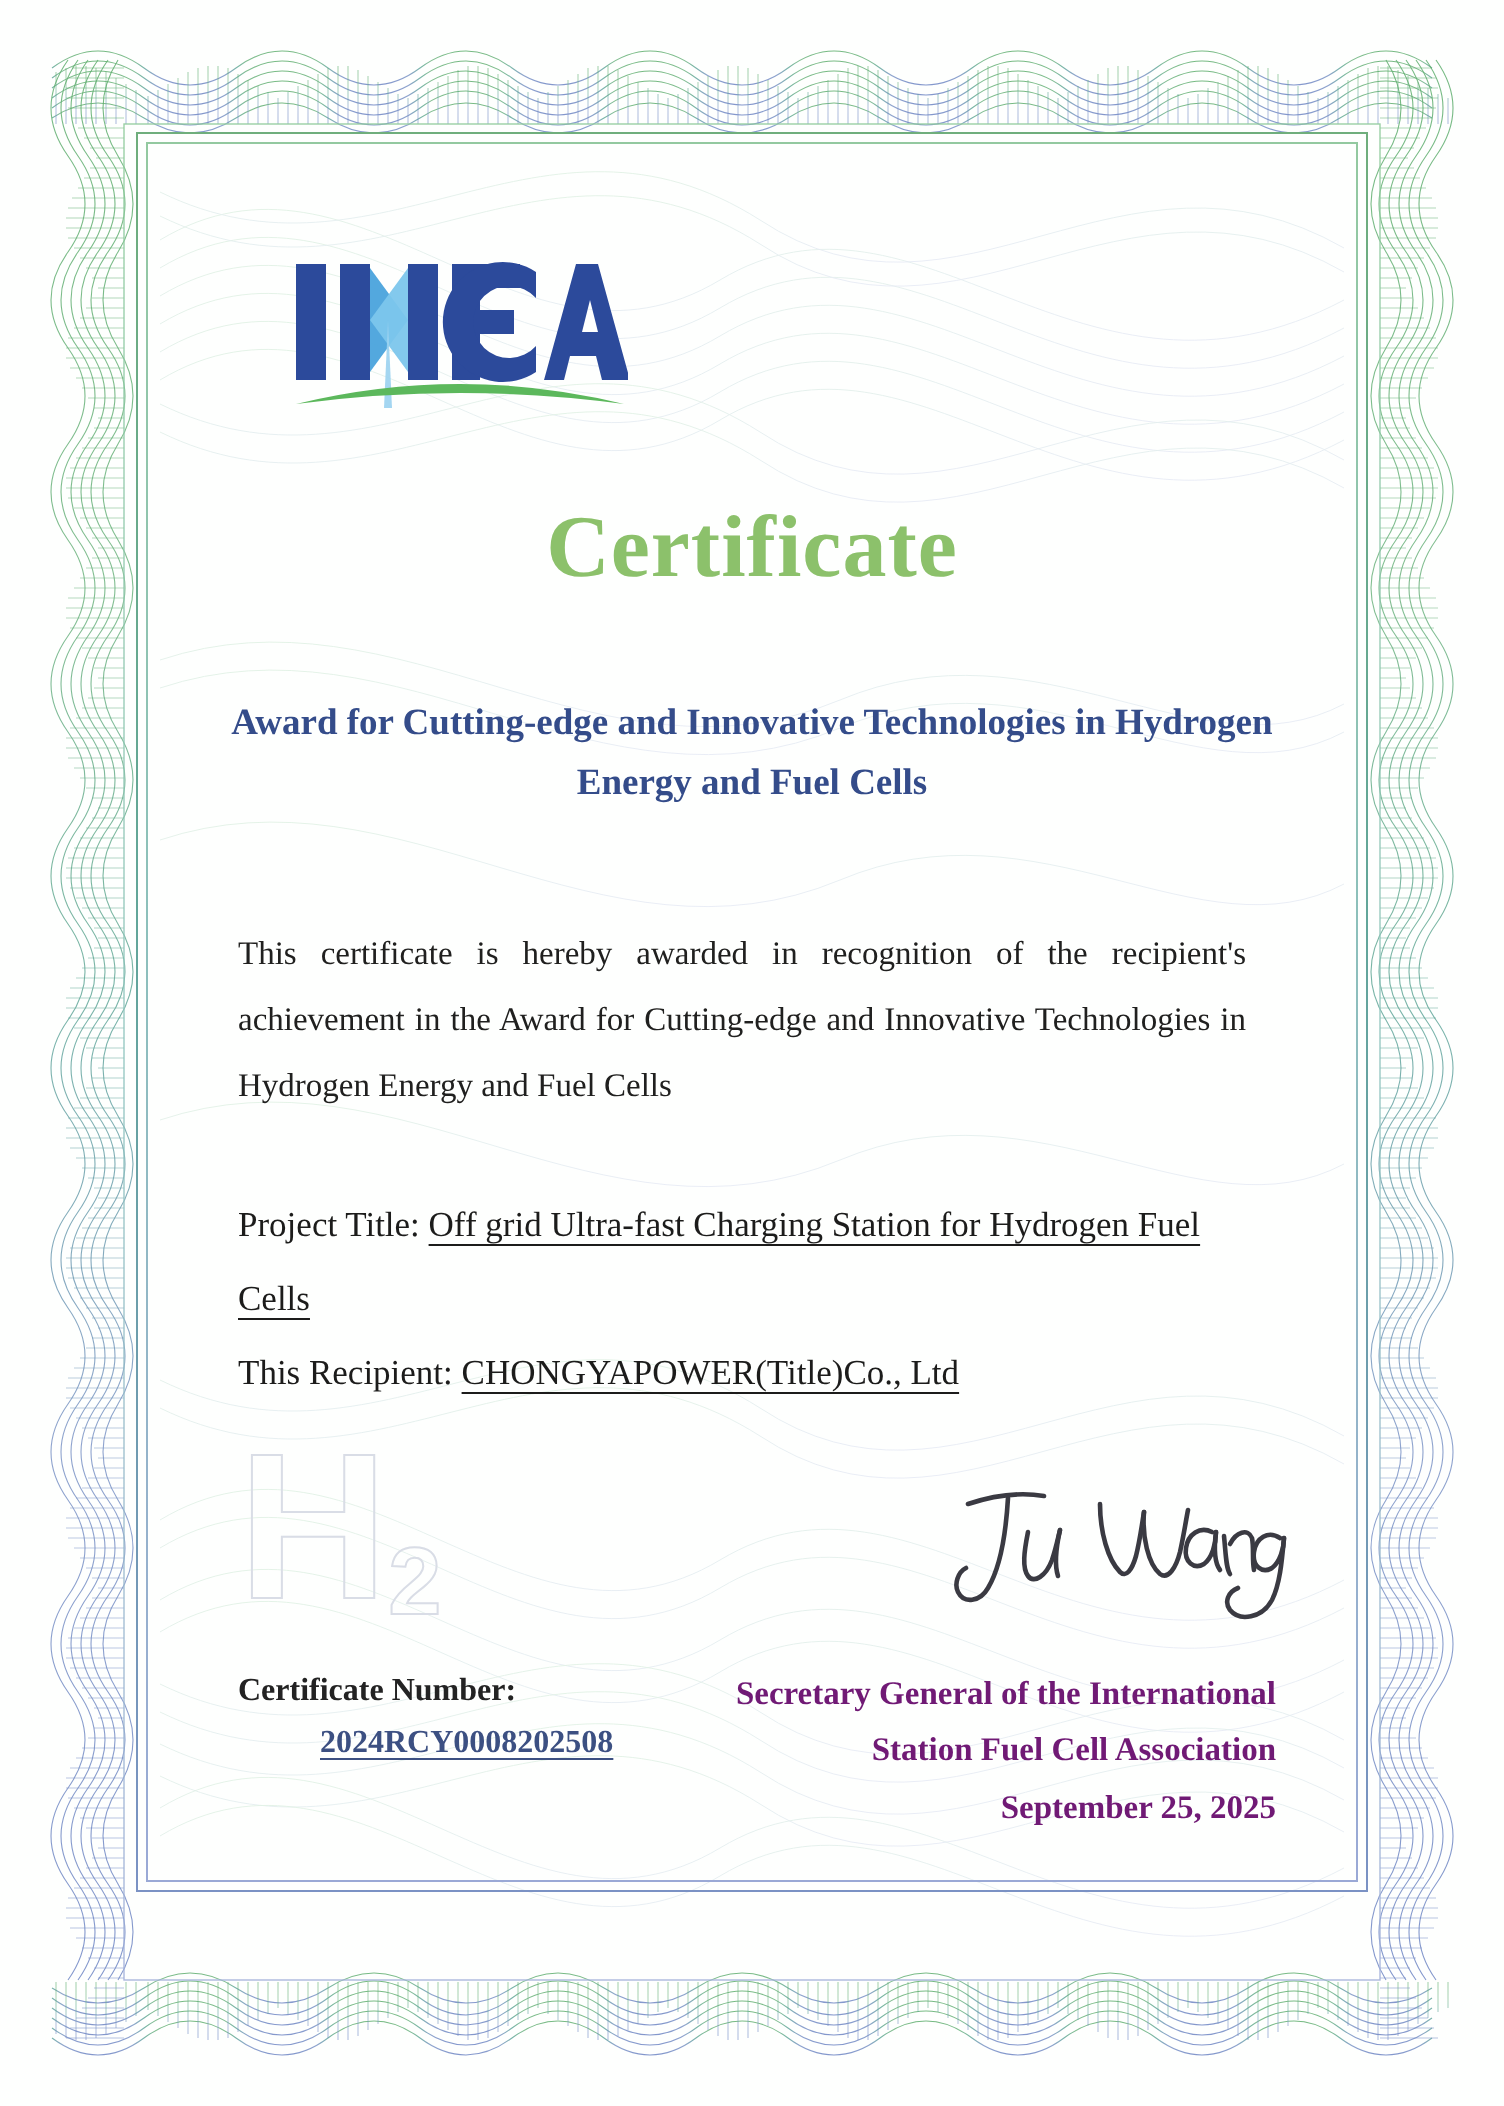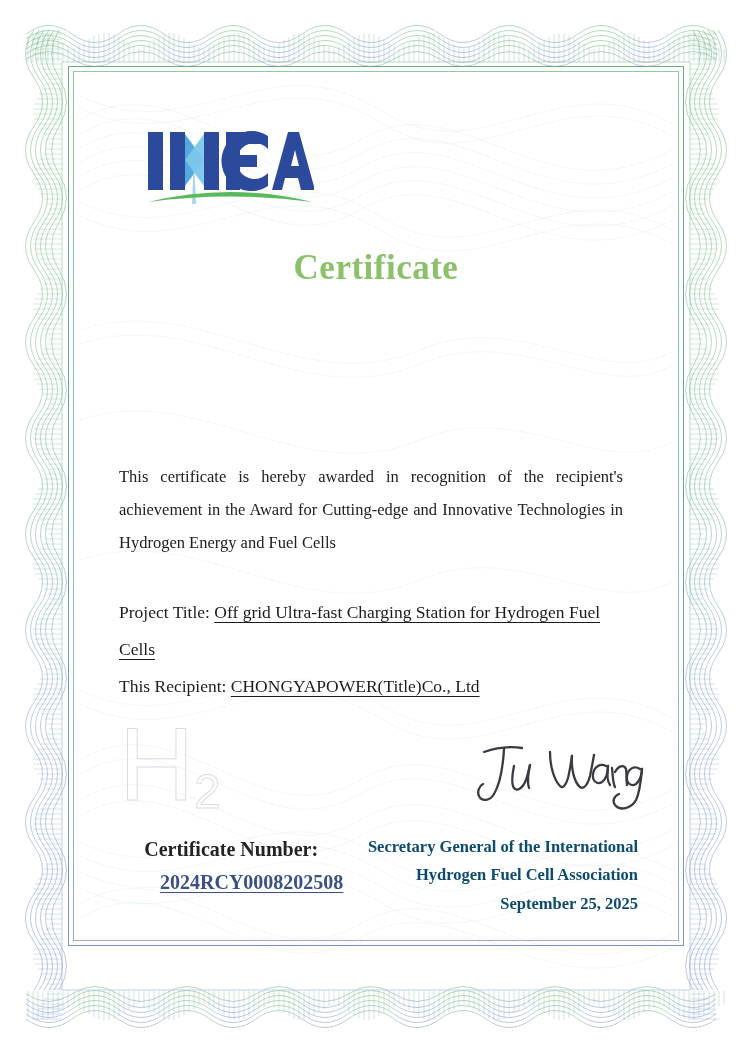--- a/index.html
+++ b/index.html
@@ -70,21 +70,21 @@
     white-space: pre-line;
     padding-bottom: 4px;
   }
 
   
   .cert-title {
     position: absolute;
     left: 0; top: 248px;
     width: 752px;
     text-align: center;
-    font-size: 35px;
+    font-size: 44px;
     font-weight: bold;
     color: #8cc16b;
     letter-spacing: 0.5px;
   }
 
   
   .award-sub {
     position: absolute;
     left: 110px; top: 348px;
     width: 532px;
@@ -122,21 +122,21 @@
     text-decoration: underline;
     text-underline-offset: 3.5px;
     text-decoration-thickness: 1.2px;
   }
 
   
   .h2-mark {
     position: absolute;
     left: 119px; top: 712px;
     font-family: "Liberation Sans", "DejaVu Sans", sans-serif;
-    font-weight: normal;
+    font-weight: bold;
     font-size: 104px;
     line-height: 1;
     color: transparent;
     -webkit-text-stroke: 1px #d9dde6;
     letter-spacing: -2px;
   }
   .h2-mark sub {
     font-size: 0.46em;
     vertical-align: baseline;
     position: relative;
@@ -149,44 +149,43 @@
     position: absolute;
     left: 470px; top: 736px;
     width: 180px;
     height: 80px;
   }
 
   
   .cert-num {
     position: absolute;
     left: 119px; top: 833px;
-    font-size: 20px;
+    font-size: 16px;
     font-weight: bold;
     color: #232323;
     line-height: 1.65;
-    text-align: center;
   }
   .cert-num .num {
     color: #3c5082;
     text-decoration: underline;
     text-underline-offset: 3px;
     text-decoration-thickness: 1.1px;
     display: block;
     margin-left: 41px;
   }
 
   
   .signer-block {
     position: absolute;
     right: 114px; top: 833px;
     width: 330px;
     text-align: right;
     font-size: 16.5px;
     font-weight: bold;
-    color: #0c4a6e;
+    color: #701a75;
     line-height: 1.72;
   }
 </style>
 </head>
 <body>
 
 <div id="page">
 
   <svg class="border-svg" viewBox="0 0 752 1053" preserveAspectRatio="none" aria-hidden="true">
     <defs>
@@ -461,20 +460,21 @@
             <path d="M48,34 L50,78 L46,78 Z" fill="#9ad2ef" opacity="0.9"></path>
           </g>
 
           <path d="M2,76 q82,-20 164,0 q-82,-11 -164,0 z" fill="#5cb85c"></path>
         </svg>
       </div>
     </div>
 
     <div class="cert-title">Certificate</div>
 
+    <div class="award-sub">Award for Cutting-edge and Innovative Technologies in Hydrogen Energy and Fuel Cells</div>
 
     <div class="body-para">This certificate is hereby awarded in recognition of the recipient's achievement in the Award for Cutting-edge and Innovative Technologies in Hydrogen Energy and Fuel Cells</div>
 
     <div class="field-block">
       <div class="field-row" style="white-space:normal;">
         <span>Project Title:</span>
         <span class="field-val">Off grid Ultra-fast Charging Station for Hydrogen Fuel Cells</span>
       </div>
       <div class="field-row">
         <span>This Recipient:</span>
@@ -511,18 +511,18 @@
       </svg>
     </div>
 
     <div class="cert-num">
       <span>Certificate Number:</span>
       <span class="num">2024RCY0008202508</span>
     </div>
 
     <div class="signer-block">
       <div>Secretary General of the International</div>
-      <div>Hydrogen Fuel Cell Association</div>
+      <div>Station Fuel Cell Association</div>
       <div>September 25, 2025</div>
     </div>
 
   </div>
 </div>
 
 </body></html>

